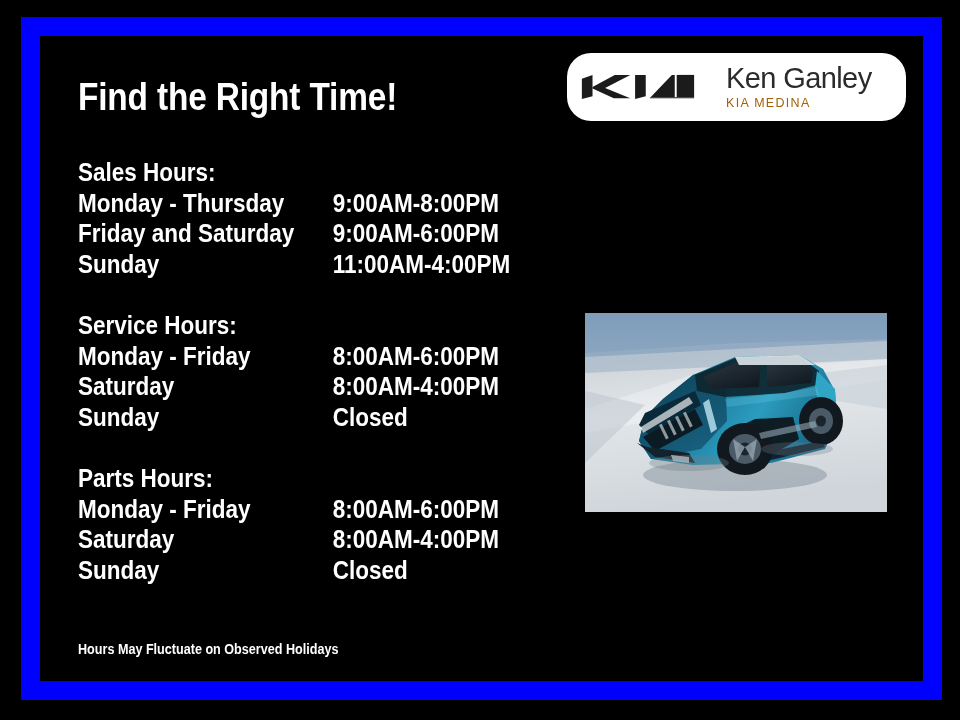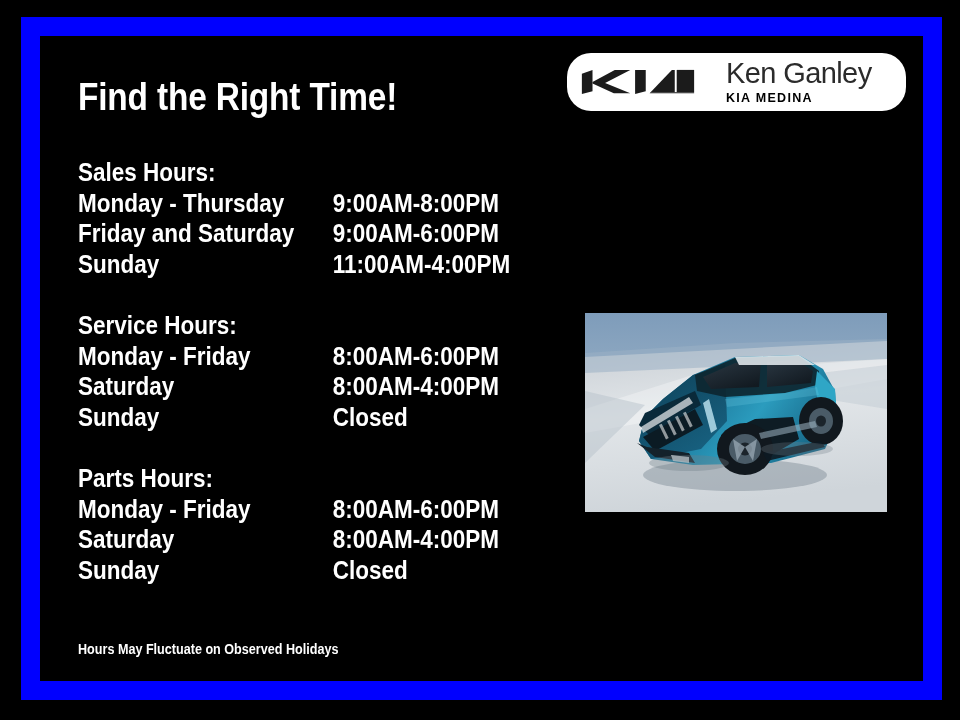--- a/index.html
+++ b/index.html
@@ -96,21 +96,21 @@
     transform-origin: left top;
     white-space: nowrap;
   }
 
   
   #logo-banner {
     position: absolute;
     left: 567px;
     top: 53px;
     width: 339px;
-    height: 58px;
+    height: 68px;
     background: #ffffff;
     display: flex;
     align-items: center;
     box-sizing: border-box;
     padding: 0 10px 0 12px;
     border-radius: 24px;
   }
   #kia-mark {
     width: 118px;
     height: 30px;
@@ -126,23 +126,23 @@
   }
   #dealer-name {
     color: #2b2b2b;
     font-family: "Liberation Sans", sans-serif;
     font-weight: normal;
     font-size: 29px;
     letter-spacing: -0.6px;
     white-space: nowrap;
   }
   #dealer-sub {
-    color: #000000;
+    color: #a16207;
     font-family: "Liberation Sans", sans-serif;
-    font-weight: bold;
+    font-weight: normal;
     font-size: 12.5px;
     letter-spacing: 1.3px;
     margin-top: 4px;
     white-space: nowrap;
   }
 
   
   #vehicle-photo {
     position: absolute;
     left: 585px;

